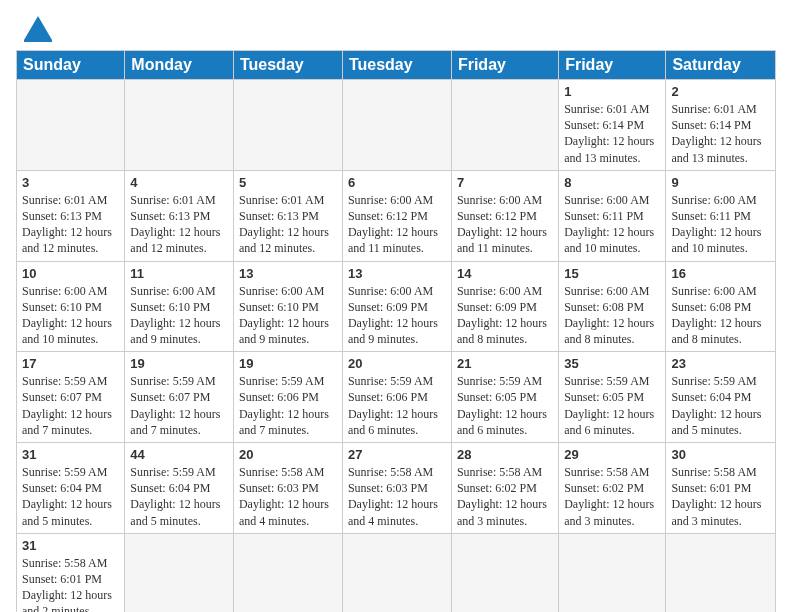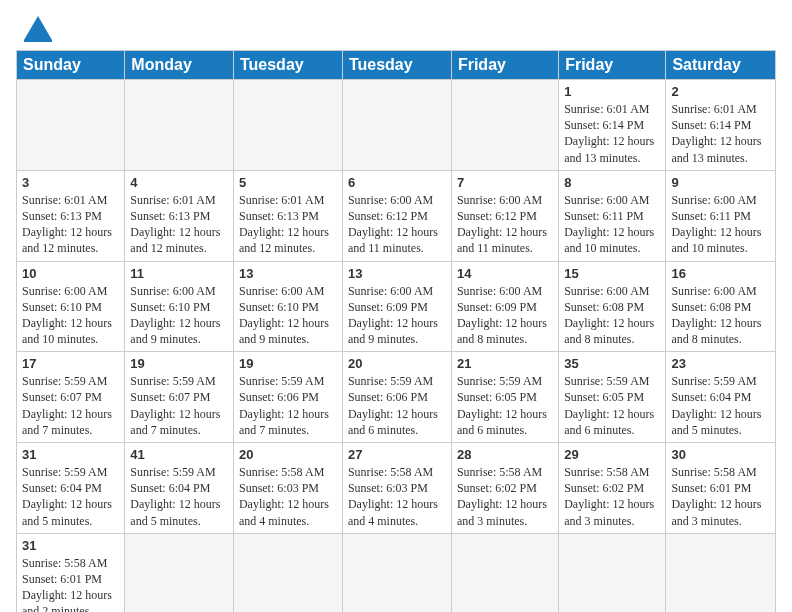--- a/index.html
+++ b/index.html
@@ -297,21 +297,21 @@
       </tr>
       <tr>
         <td>
           <span class="day-number">31</span>
           <div class="day-info">Sunrise: 5:59 AM
 Sunset: 6:04 PM
 Daylight: 12 hours
 and 5 minutes.</div>
         </td>
         <td>
-          <span class="day-number">41</span>
+          <span class="day-number">44</span>
           <div class="day-info">Sunrise: 5:59 AM
 Sunset: 6:04 PM
 Daylight: 12 hours
 and 5 minutes.</div>
         </td>
         <td>
           <span class="day-number">20</span>
           <div class="day-info">Sunrise: 5:58 AM
 Sunset: 6:03 PM
 Daylight: 12 hours

